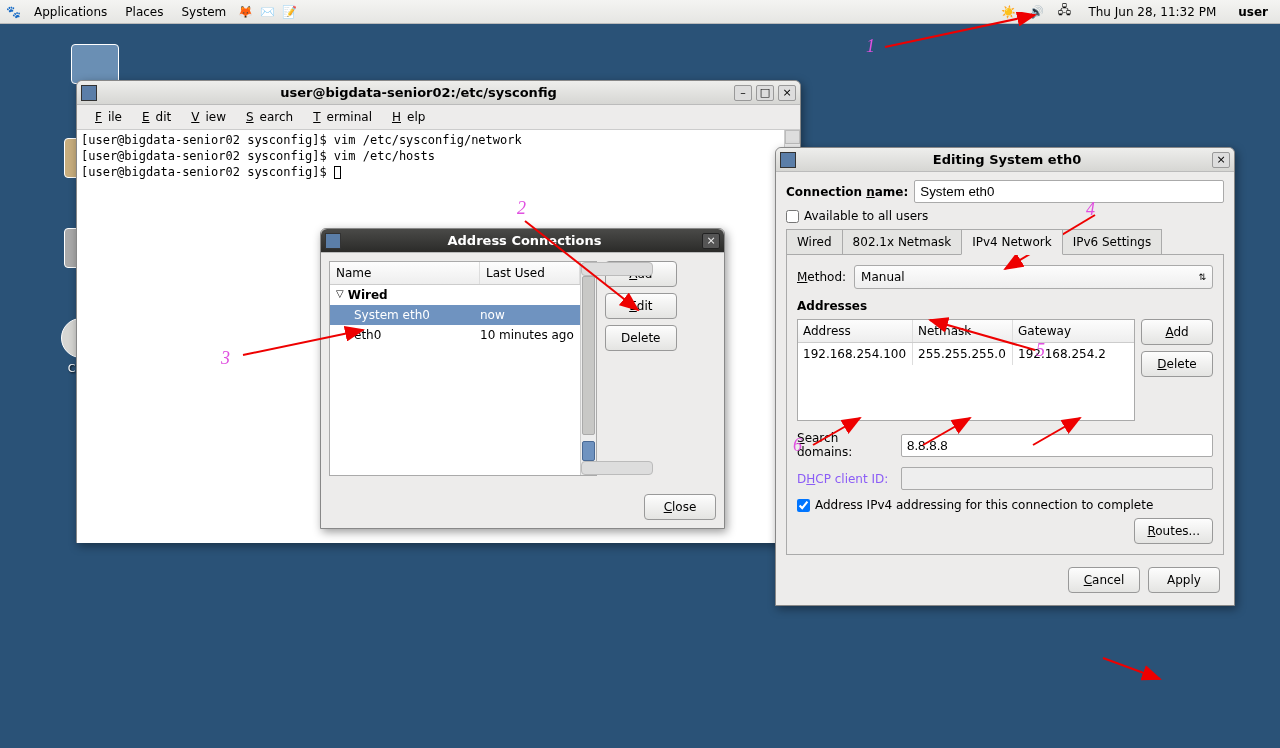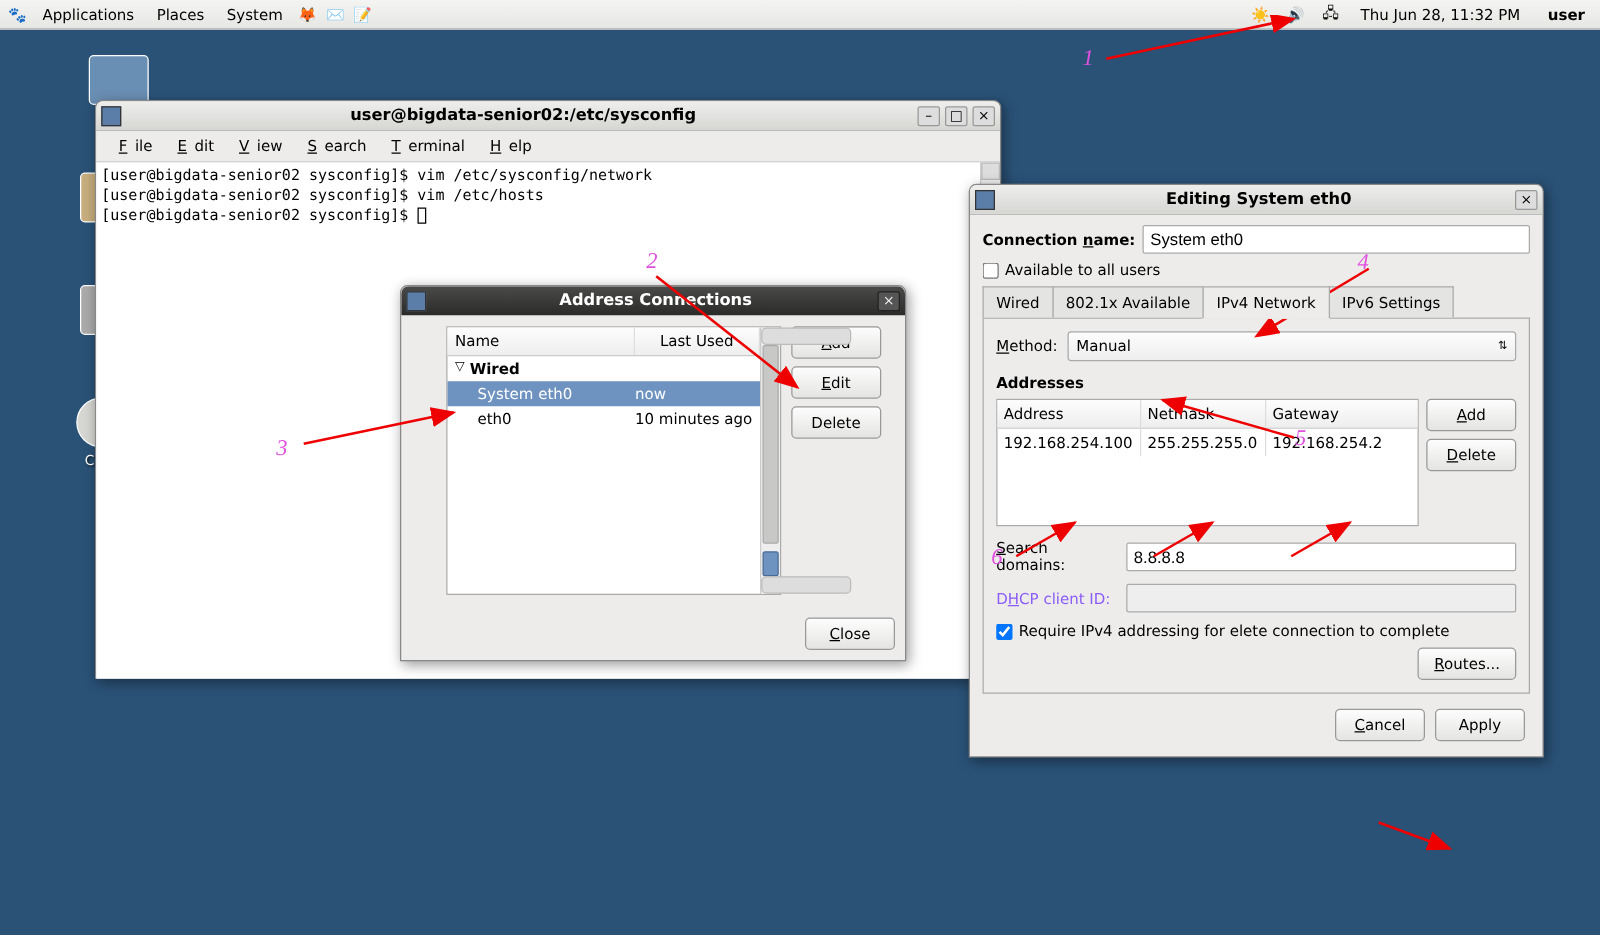--- a/index.html
+++ b/index.html
@@ -35,37 +35,37 @@
 .term-scrollbar .thumb-up { position:absolute; top:0; left:0; right:0; height:14px; background:#ddd; border:1px solid #bbb;}
 .cursor-block { display: inline-block; width: 7px; height: 13px; border: 1px solid #000; vertical-align: text-bottom; }
 
 
 .nc-body { padding: 8px; }
 .nc-list { border: 1px solid #aaa; background: #fff; height: 215px; display: flex; }
 .nc-left { flex: 1; }
 .nc-header { display: flex; background: linear-gradient(#fdfdfd,#eee); border-bottom: 1px solid #ccc; }
 .nc-header div { padding: 4px 6px; border-right: 1px solid #ddd; }
 .nc-col1 { width: 150px; }
-.nc-col2 { flex: 1; text-align: center; }
+.nc-col2 { flex: 1; }
 .nc-row { display: flex; padding: 3px 6px; }
 .nc-row.hdr { font-weight: bold; }
 .nc-row.hdr::before { content: "▽"; margin-right: 4px; font-size: 10px; }
 .nc-row.sel { background: #6f93c0; color: #fff; }
 .nc-row .c1 { width: 144px; padding-left: 18px; }
 .nc-row.hdr .c1 { padding-left: 0; }
 .nc-row .c2 { flex: 1; }
 .nc-vscroll { width: 16px; background: #eee; border-left: 1px solid #ccc; position: relative; }
 .nc-vscroll .thumb { position:absolute; left:1px; right:1px; top:14px; bottom:40px; background:#c8c8c6; border:1px solid #aaa; border-radius:2px;}
 .nc-vscroll .btn { position:absolute; left:0; right:0; height:14px; background:#ddd; border:1px solid #bbb;}
 .nc-vscroll .btn.top{top:0;} .nc-vscroll .btn.bot{bottom:0;}
 .nc-vscroll .thumb2 { position:absolute; left:1px; right:1px; bottom:14px; height:20px; background:#6f93c0; border:1px solid #4a6a95; border-radius:2px;}
 .nc-buttons { display: flex; flex-direction: column; gap: 6px; margin-left: 8px; }
 .btn { background: linear-gradient(#fdfdfd,#e4e4e2); border: 1px solid #999; border-radius: 4px; padding: 5px 12px; cursor: pointer; min-width: 72px; text-align: center; }
 .nc-footer { display: flex; justify-content: flex-end; padding-top: 18px; }
-.nc-main { display: flex; margin-left: 28px; }
+.nc-main { display: flex; }
 
 
 .ed-body { padding: 8px 10px; }
 .form-row { display: flex; align-items: center; gap: 6px; margin-bottom: 6px; }
 .form-row label { white-space: nowrap; font-weight: bold; }
 .txt { border: 1px solid #aaa; background: #fff; padding: 3px 5px; flex: 1; border-radius: 2px; }
 .txt.disabled { background: #eee; color: #999; }
 .chk { display: flex; align-items: center; gap: 5px; margin-bottom: 4px; }
 .chk input { width: 13px; height: 13px; }
 .tabs { display: flex; margin-top: 6px; }
@@ -221,21 +221,21 @@
     <div class="form-row">
       <label>Connection <span class="u">n</span>ame:</label>
       <input class="txt" value="System eth0" style="">
     </div>
     <div class="chk">
       <input type="checkbox" style="">
       <span>Available to all users</span>
     </div>
     <div class="tabs">
       <div class="tab">Wired</div>
-      <div class="tab">802.1x Available</div>
+      <div class="tab">802.1x Netmask</div>
       <div class="tab active">IPv4 Network</div>
       <div class="tab">IPv6 Settings</div>
     </div>
     <div class="tab-panel">
       <div class="method-row">
         <label><span class="u">M</span>ethod:</label>
         <div class="combo">
           <span>Manual</span>
           <span class="arr">⇅</span>
         </div>
@@ -263,21 +263,21 @@
       <div class="field-row">
         <label><span class="u">S</span>earch domains:</label>
         <input class="txt" value="8.8.8.8" style="">
       </div>
       <div class="field-row disabled">
         <label>D<span class="u">H</span>CP client ID:</label>
         <input class="txt disabled" disabled="" style="">
       </div>
       <div class="chk">
         <input type="checkbox" checked="" style="">
-        <span>Require IPv4 addressing for elete connection to complete</span>
+        <span>Address IPv4 addressing for this connection to complete</span>
       </div>
       <div class="routes-row">
         <div class="btn"><span class="u">R</span>outes...</div>
       </div>
     </div>
     <div class="dialog-footer">
       <div class="btn"><span class="u">C</span>ancel</div>
       <div class="btn">Apply</div>
     </div>
   </div>

